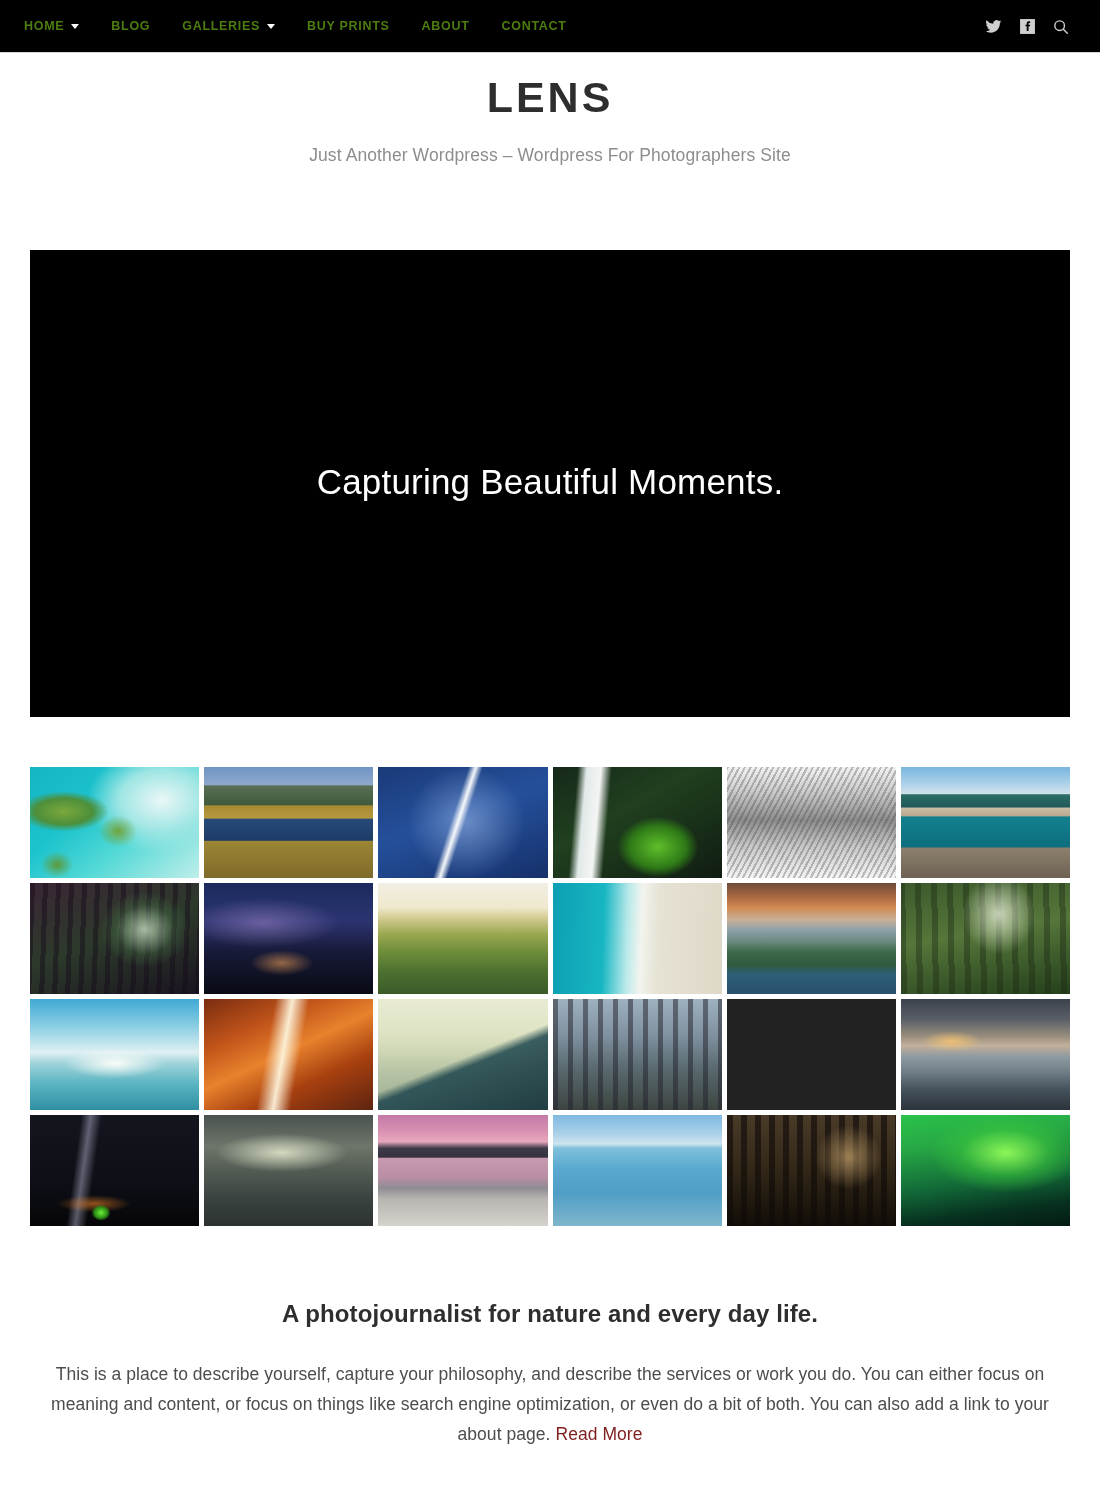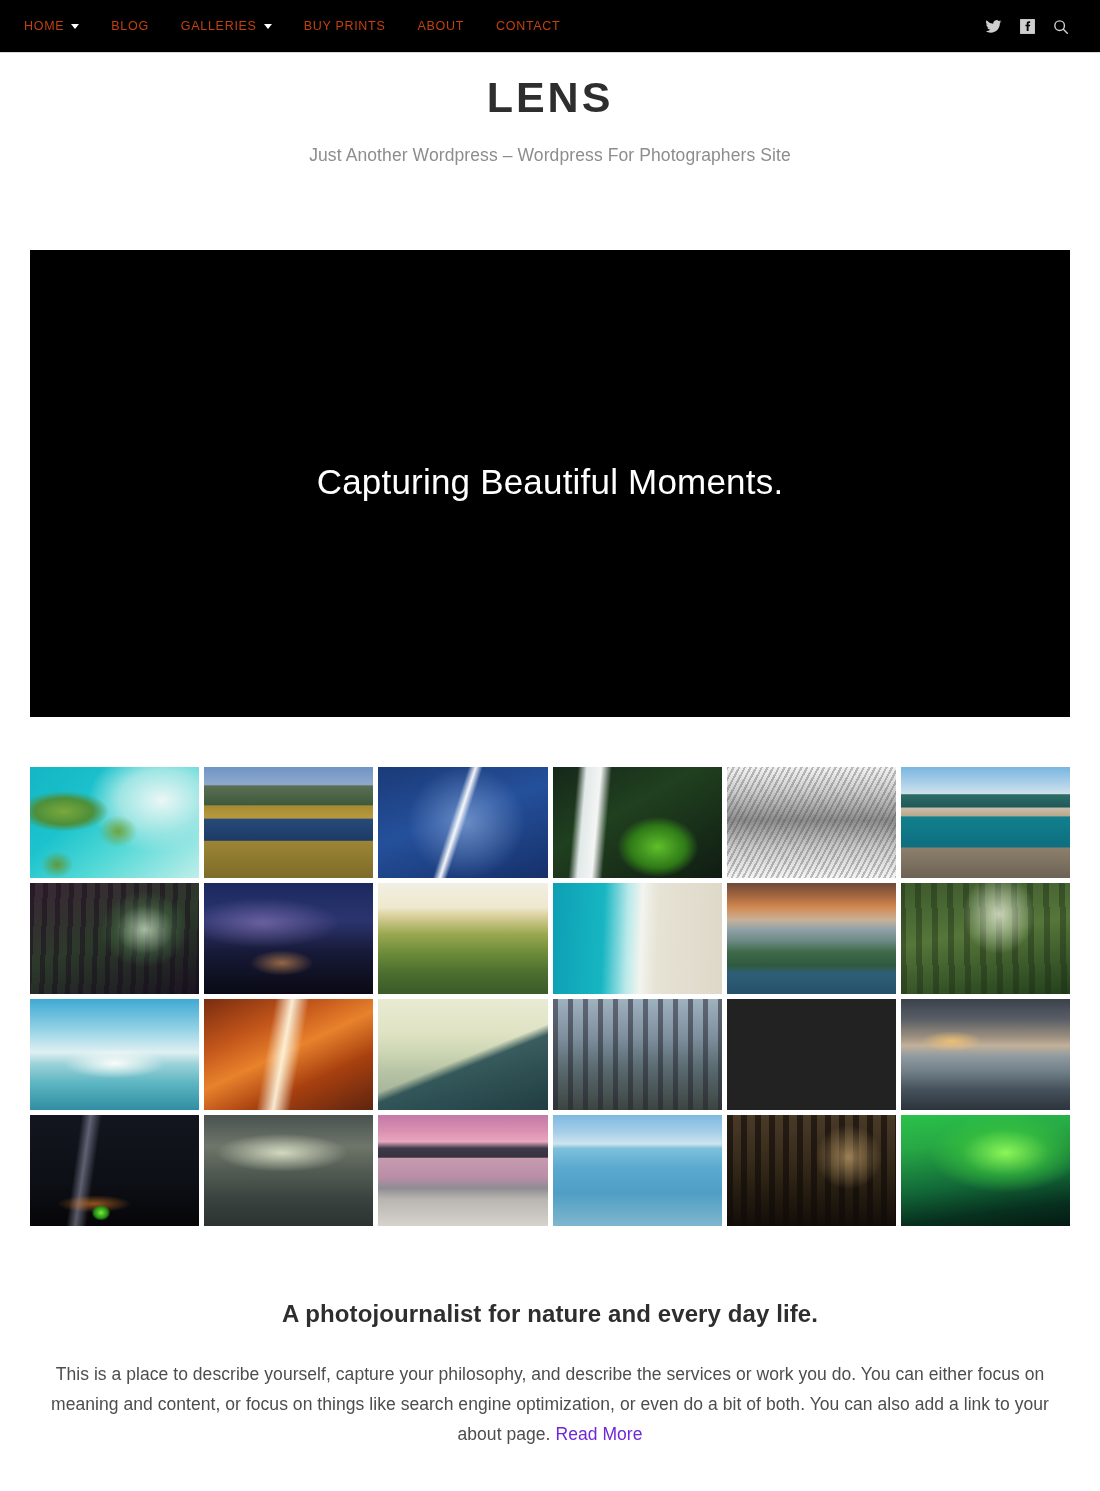--- a/index.html
+++ b/index.html
@@ -25,23 +25,23 @@
 
   .nav-left {
     display: flex;
     align-items: center;
     padding-left: 24px;
   }
 
   .nav-item {
     display: flex;
     align-items: center;
-    color: #c2410c;
+    color: #4d7c0f;
     font-size: 12.5px;
-    font-weight: normal;
+    font-weight: bold;
     letter-spacing: 0.7px;
     text-transform: uppercase;
     margin-right: 32px;
     cursor: pointer;
     white-space: nowrap;
     line-height: 1;
   }
   .nav-item:last-child { margin-right: 12px; }
 
   .caret {
@@ -145,21 +145,21 @@
     line-height: 1.3;
   }
   .intro-body {
     margin-top: 30px;
     font-size: 17.5px;
     line-height: 1.72;
     color: #4d4d4d;
     letter-spacing: 0.05px;
   }
   .read-more {
-    color: #6d28d9;
+    color: #7f1d1d;
     text-decoration: none;
     cursor: pointer;
     margin-top: 24px;
   }
 </style>
 </head>
 <body>
 
 <div class="navbar">
   <div class="nav-left">

